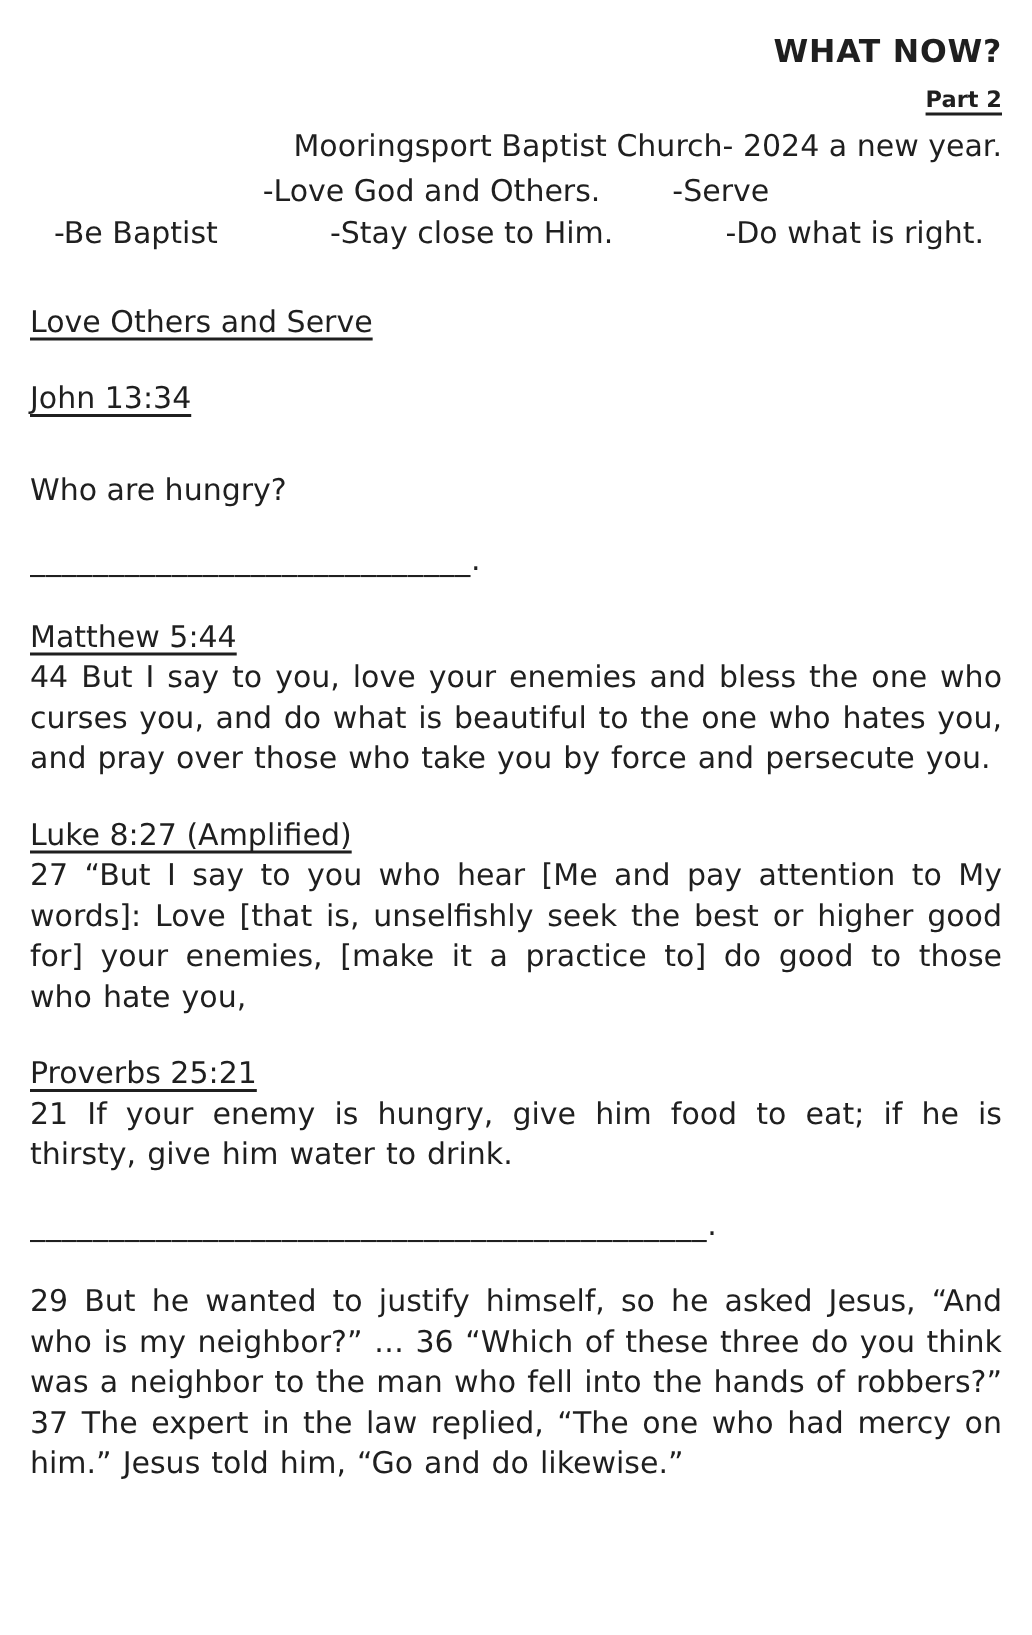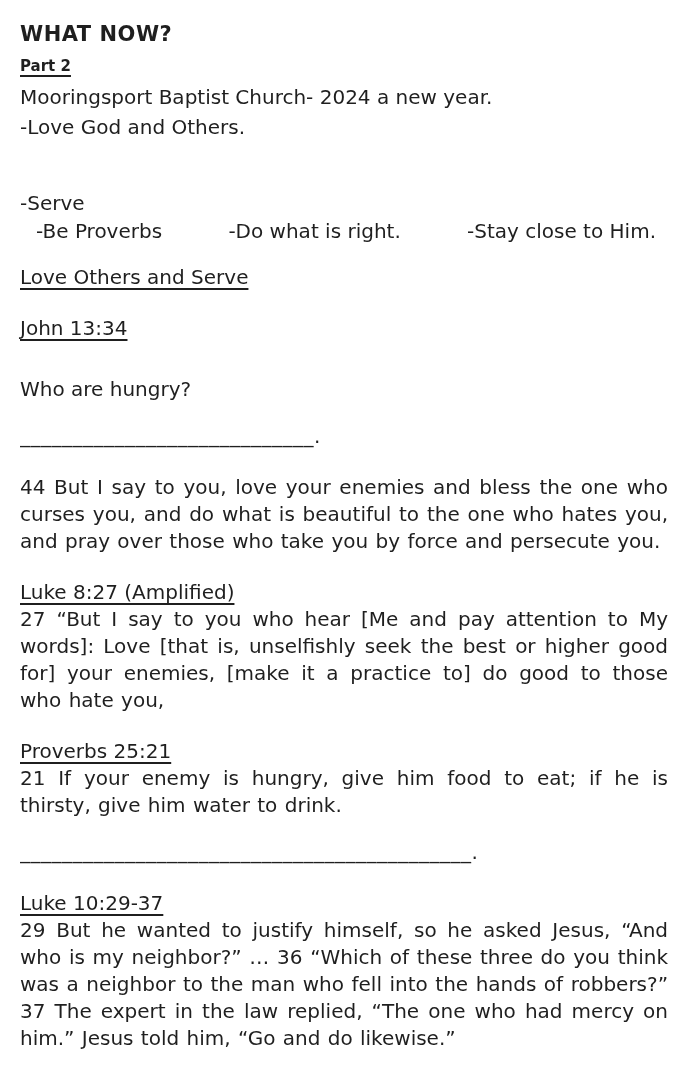--- a/index.html
+++ b/index.html
@@ -11,56 +11,55 @@
     width: 688px;
     min-height: 1090px;
     box-sizing: border-box;
     background: #ffffff;
     color: #1f1f1f;
     font-family: "DejaVu Sans", sans-serif;
     font-size: 20px;
     line-height: 27px;
     padding: 18px 20px 24px 20px;
   }
-  .doc-header { text-align: left; }
+  .doc-header { text-align: right; }
   .doc-title {
     font-size: 21px;
     font-weight: bold;
     line-height: 32px;
     letter-spacing: 0.5px;
   }
   .doc-part {
     font-size: 15px;
     font-weight: bold;
     line-height: 32px;
     text-decoration: underline;
     text-underline-offset: 4px;
     text-decoration-thickness: 2px;
   }
   .church-line { line-height: 31px; }
   .values-row-1 {
     display: flex;
     justify-content: center;
     gap: 48px;
     line-height: 28px;
-    flex-direction: column;
   }
   .values-row-2 {
     display: flex;
     justify-content: space-between;
     padding: 0 12px 0 16px;
     line-height: 28px;
   }
   .underlined {
     text-decoration: underline;
     text-underline-offset: 4px;
     text-decoration-thickness: 1.5px;
   }
   .section-heading {
-    margin-top: 19px;
+    margin-top: 32px;
   }
   .passage { margin-top: 24px; }
   .passage-ref { }
   .passage-body {
     text-align: justify;
     word-spacing: 1px;
   }
   .question { margin-top: 34px; }
   .blank-line {
     margin-top: 20px;
@@ -76,50 +75,50 @@
 
   <div class="doc-header">
     <div class="doc-title">WHAT NOW?</div>
     <div class="doc-part">Part 2</div>
     <div class="church-line">Mooringsport Baptist Church- 2024 a new year.</div>
     <div class="values-row-1">
       <span>-Love God and Others.</span>
       <span>-Serve</span>
     </div>
     <div class="values-row-2">
-      <span>-Be Proverbs</span>
+      <span>-Be Baptist</span>
+      <span>-Stay close to Him.</span>
       <span>-Do what is right.</span>
-      <span>-Stay close to Him.</span>
     </div>
   </div>
 
   <div class="section-heading underlined">Love Others and Serve</div>
 
   <div class="passage">
     <div class="passage-ref underlined">John 13:34</div>
   </div>
 
   <div class="question">Who are hungry?</div>
 
   <div class="blank-line">____________________________.</div>
 
   <div class="passage">
+    <div class="passage-ref underlined">Matthew 5:44</div>
     <div class="passage-body">44 But I say to you, love your enemies and bless the one who curses you, and do what is beautiful to the one who hates you, and pray over those who take you by force and persecute you.</div>
   </div>
 
   <div class="passage">
     <div class="passage-ref underlined">Luke 8:27 (Amplified)</div>
     <div class="passage-body">27 “But I say to you who hear [Me and pay attention to My words]: Love [that is, unselfishly seek the best or higher good for] your enemies, [make it a practice to] do good to those who hate you,</div>
   </div>
 
   <div class="passage">
     <div class="passage-ref underlined">Proverbs 25:21</div>
     <div class="passage-body">21 If your enemy is hungry, give him food to eat; if he is thirsty, give him water to drink.</div>
   </div>
 
   <div class="blank-line">___________________________________________.</div>
 
   <div class="passage">
-    <div class="passage-ref underlined">Luke 10:29-37</div>
     <div class="passage-body">29 But he wanted to justify himself, so he asked Jesus, “And who is my neighbor?” … 36 “Which of these three do you think was a neighbor to the man who fell into the hands of robbers?” 37 The expert in the law replied, “The one who had mercy on him.” Jesus told him, “Go and do likewise.”</div>
   </div>
 
 </div>
 
 </body></html>

